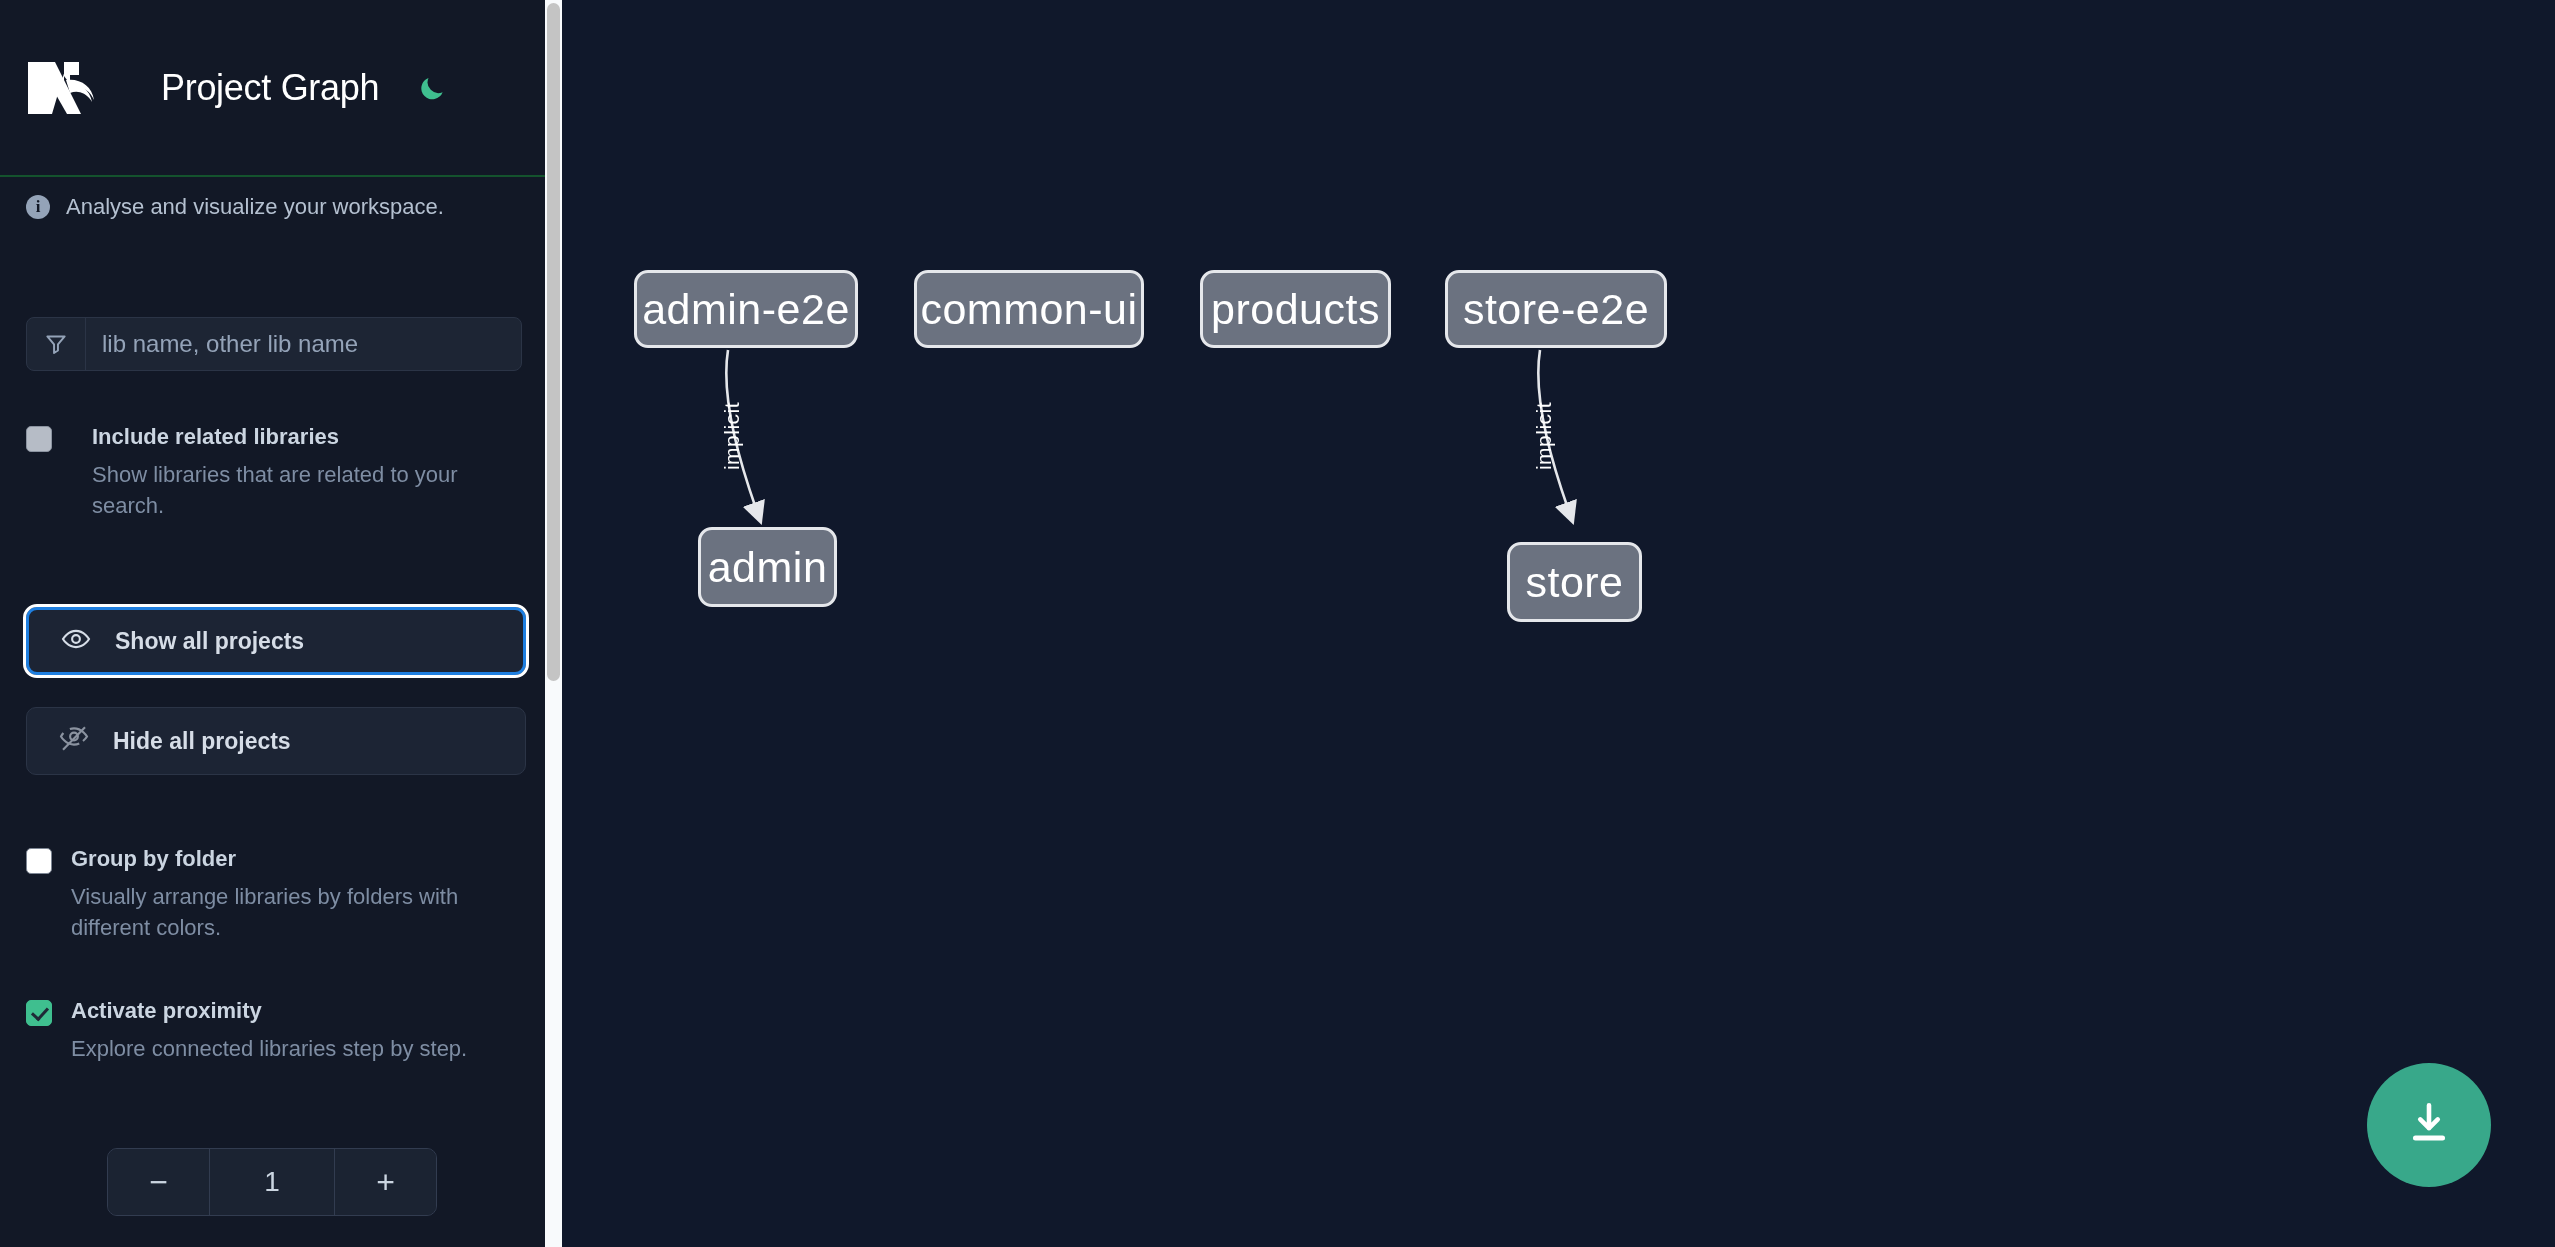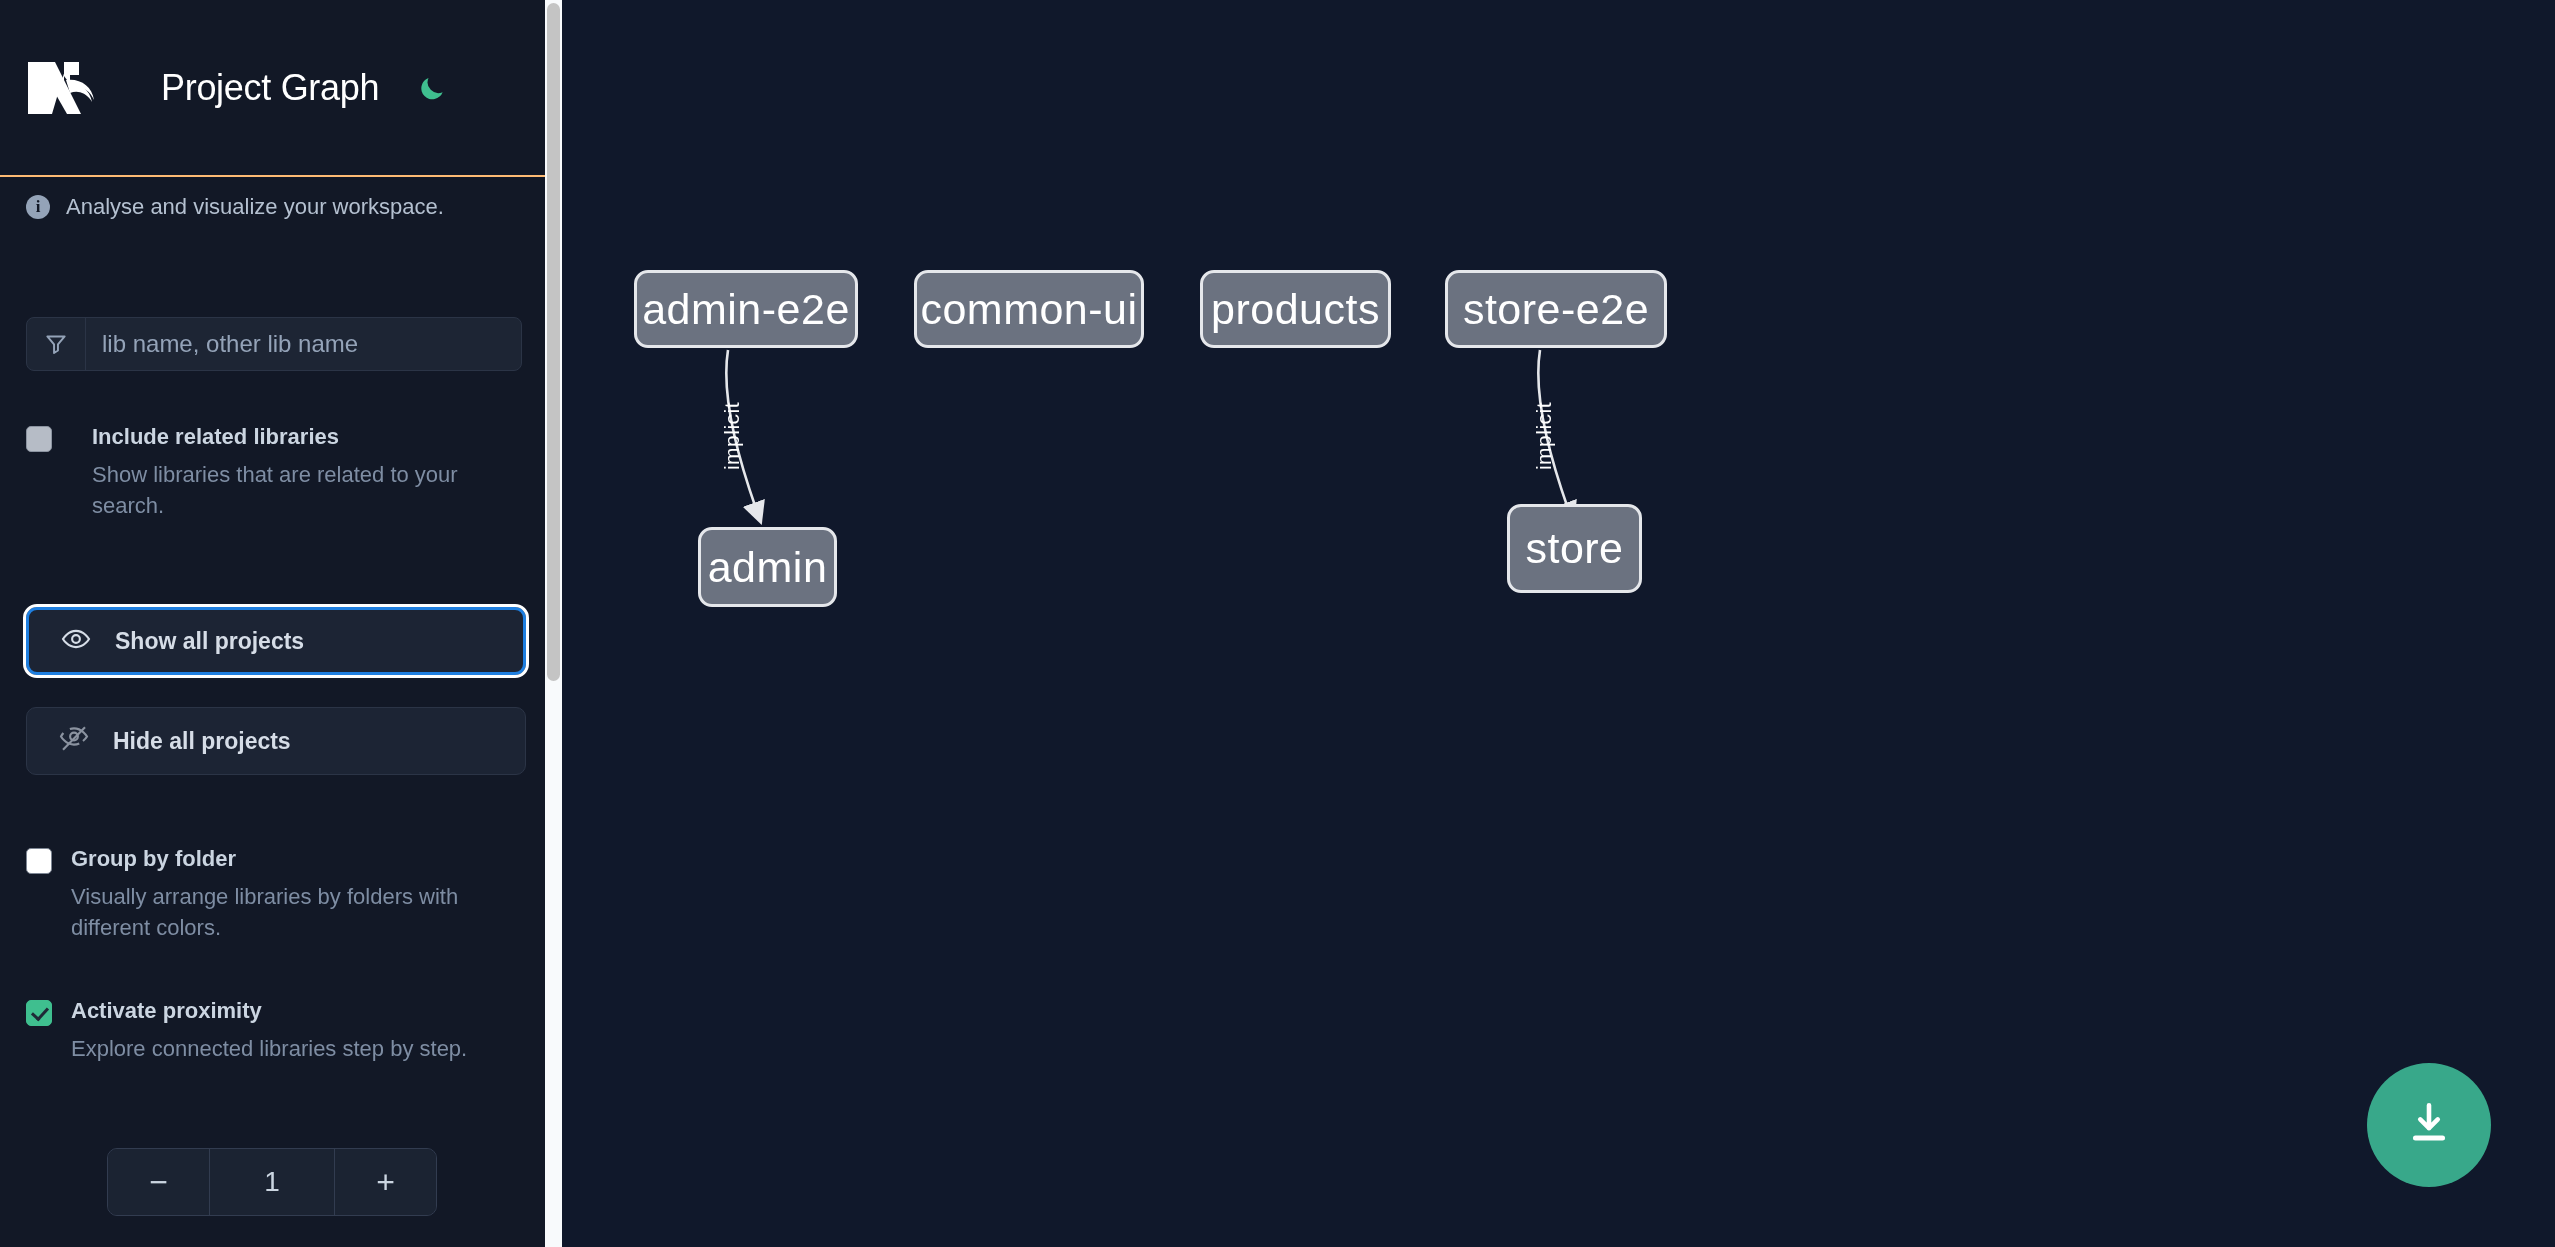--- a/index.html
+++ b/index.html
@@ -53,21 +53,21 @@
   
   #sb-header {
     position: absolute;
     left: 0; top: 0;
     width: 545px;
     height: 177px;
     display: flex;
     align-items: center;
     padding-left: 26px;
     box-sizing: border-box;
-    border-bottom: 2px solid #fdba74;
+    border-bottom: 2px solid #14532d;
   }
   #nx-logo { width: 94px; height: 60px; flex: 0 0 auto; }
   #app-title {
     font-size: 36px;
     font-weight: 400;
     color: #ffffff;
     margin-left: 41px;
     letter-spacing: -0.3px;
     white-space: nowrap;
   }
@@ -411,21 +411,21 @@
   </svg>
 
   <div class="edge-label" style="left:128px; top:424px;">implicit</div>
   <div class="edge-label" style="left:940px; top:424px;">implicit</div>
 
   <div class="node" style="left:64px;  top:270px; width:224px; height:78px;">admin-e2e</div>
   <div class="node" style="left:344px; top:270px; width:230px; height:78px;">common-ui</div>
   <div class="node" style="left:630px; top:270px; width:191px; height:78px;">products</div>
   <div class="node" style="left:875px; top:270px; width:222px; height:78px;">store-e2e</div>
   <div class="node" style="left:128px; top:527px; width:139px; height:80px;">admin</div>
-  <div class="node" style="left:937px; top:504px; width:135px; height:89px;text-align:center;">store</div>
+  <div class="node" style="left:937px; top:542px; width:135px; height:80px;text-align:center;">store</div>
 
   <div id="fab-download">
     <span>
       <svg width="50" height="50" viewBox="0 0 24 24" xmlns="http://www.w3.org/2000/svg">
         <path fill="none" stroke="#ffffff" stroke-width="2.2" stroke-linecap="round" stroke-linejoin="round" d="M12 3.5v11m0 0l-4.2-4.2M12 14.5l4.2-4.2"></path>
         <line x1="5.5" y1="19.2" x2="18.5" y2="19.2" stroke="#ffffff" stroke-width="2.4" stroke-linecap="round"></line>
       </svg>
     </span>
   </div>
 </div>

